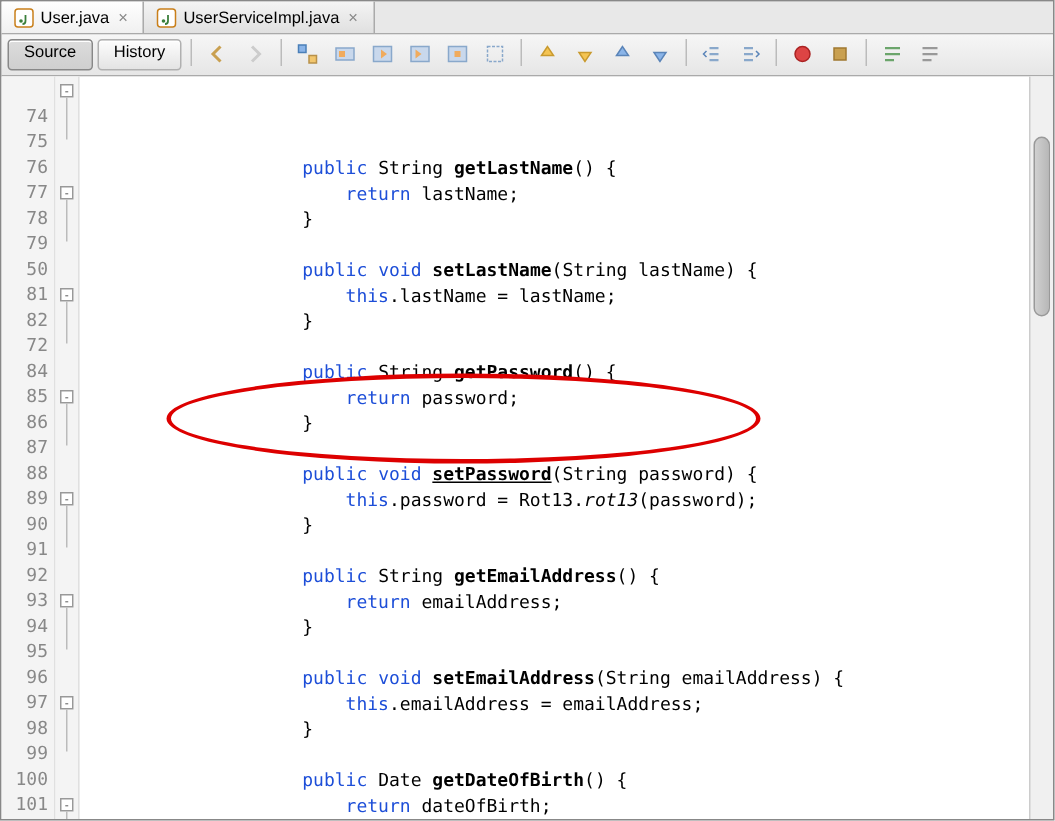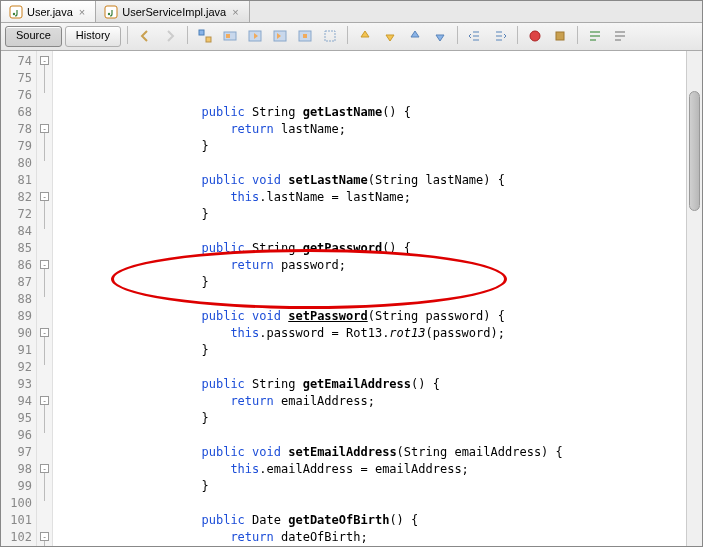--- a/index.html
+++ b/index.html
@@ -8,21 +8,21 @@
 .tab { display: flex; align-items: center; gap: 4px; padding: 2px 8px; border-right: 1px solid #aaa; background: linear-gradient(#f4f4f4,#e0e0e0); cursor: pointer; }
 .tab.active { background: linear-gradient(#fff,#f0f0f0); }
 .tab-icon { width: 14px; height: 14px; }
 .close-x { color: #888; font-size: 11px; padding: 0 2px; }
 .toolbar { display: flex; gap: 3px; padding: 3px 4px; background: linear-gradient(#f6f6f6,#e6e6e6); border-bottom: 1px solid #aaa; height: 28px; }
 .tbtn { display: inline-flex; align-items: center; justify-content: center; width: 22px; height: 20px; border: 1px solid transparent; border-radius: 3px; cursor: pointer; }
 .txtbtn { padding: 2px 10px; border: 1px solid #b0b0b0; border-radius: 3px; background: linear-gradient(#fdfdfd,#e4e4e4); box-shadow: 0 1px 0 #fff inset; cursor: pointer; }
 .txtbtn.active { background: linear-gradient(#dcdcdc,#cfcfcf); border-color: #888; }
 .sep { width: 1px; height: 18px; background: #bbb; margin: 0 3px; }
 .editor { display: flex; height: calc(100% - 50px); background: #fff; }
-.gutter { width: 36px; background: #f4f4f4; border-right: 1px solid #e0e0e0; text-align: right; color: #888; font-family: Menlo, Consolas, monospace; font-size: 12px; line-height: 17px; padding-top: 2px; }
+.gutter { width: 36px; background: #f4f4f4; border-right: 1px solid #e0e0e0; text-align: right; color: #888; font-family: Menlo, Consolas, monospace; font-size: 12px; line-height: 17px; padding-top: 18px; }
 .gutter div { padding-right: 4px; }
 .fold { width: 16px; background: #f4f4f4; border-right: 1px solid #e0e0e0; position: relative; }
 .fold-marker { position: absolute; left: 3px; width: 9px; height: 9px; border: 1px solid #999; background: #fff; font-size: 8px; line-height: 7px; text-align: center; color: #555; }
 .fold-line { position: absolute; left: 7px; width: 1px; background: #bbb; }
 .code { flex: 1; font-family: Menlo, Consolas, monospace; font-size: 12px; line-height: 17px; white-space: pre; padding: 2px 0 0 4px; position: relative; overflow: hidden; }
 .kw { color: #1d4ed8; }
 .fld { color: #000000; }
 .mname { font-weight: bold; margin-top: 45px; }
 .ital { font-style: italic; }
 .circle { position: absolute; border: 3px solid #d00; border-radius: 50%; pointer-events: none; }
@@ -164,24 +164,24 @@
         <path d="M3 4h10M3 8h10M3 12h6" stroke="#999" stroke-width="1.5"></path>
       </svg>
     </span>
 </div>
 
 <div class="editor">
   <div class="gutter" id="gutter">
       <div>74</div>
       <div>75</div>
       <div>76</div>
-      <div>68</div>
+      <div>77</div>
       <div>78</div>
       <div>79</div>
-      <div>80</div>
+      <div>50</div>
       <div>81</div>
       <div>82</div>
       <div>72</div>
       <div>84</div>
       <div>85</div>
       <div>86</div>
       <div>87</div>
       <div>88</div>
       <div>89</div>
       <div>90</div>

